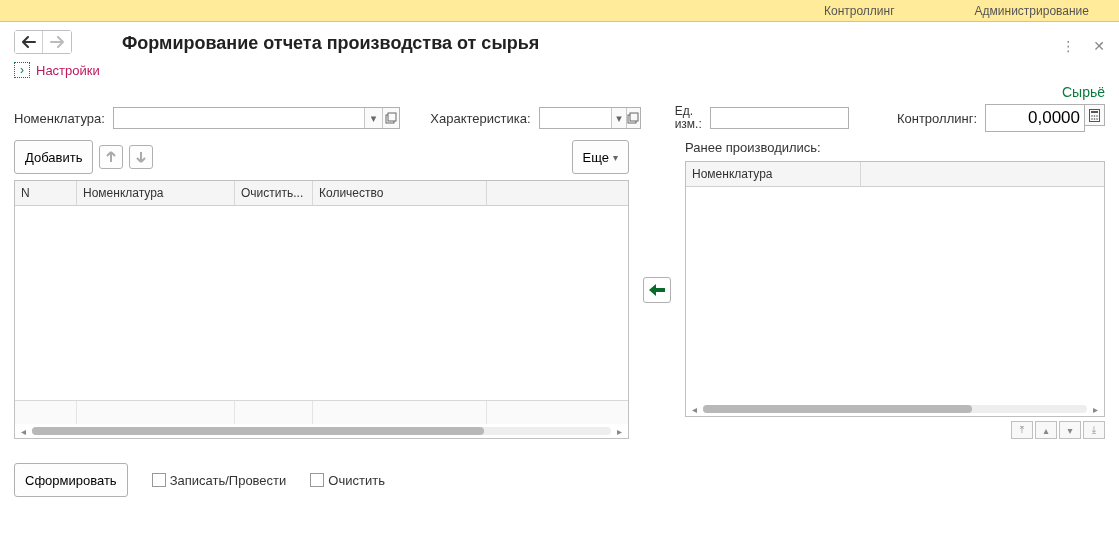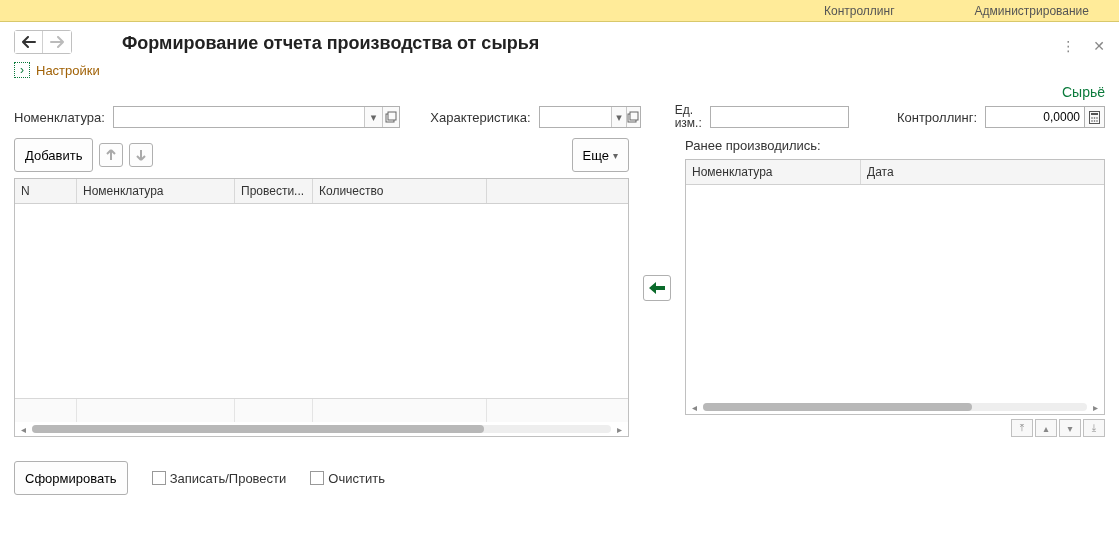--- a/index.html
+++ b/index.html
@@ -44,36 +44,36 @@
   }
   .header-right { margin-left: auto; display: flex; gap: 18px; color: #888; }
   .header-icon { cursor: pointer; font-size: 14px; }
   .content { padding: 2px 14px 14px 14px; }
   .settings-row { display: flex; align-items: center; gap: 6px; margin-bottom: 6px; }
   .expand-box {
     width: 16px; height: 16px; border: 1px dotted #0a7a3b;
     display: flex; align-items: center; justify-content: center;
     color: #0a7a3b; font-size: 12px; line-height: 1;
   }
-  .green-link { color: #a16207; cursor: pointer; }
+  .green-link { color: #be185d; cursor: pointer; }
   .section-header { color: #0a7a3b; font-size: 14px; margin: 4px 0; text-align: right; }
   .raw-row { display: flex; align-items: center; gap: 8px; margin-bottom: 8px; flex-wrap: nowrap; }
   .lbl { white-space: nowrap; text-align: right; }
   .combo {
     display: flex; border: 1px solid #b0b0b0; height: 22px; background: #fff;
   }
   .combo-input { border: none; outline: none; padding: 0 4px; font-size: 13px; width: 100%; }
   .combo-btn {
     width: 20px; border-left: 1px solid #c8c8c8;
     display: flex; align-items: center; justify-content: center;
     color: #666; font-size: 11px; cursor: pointer; background: #fafafa;
   }
   .num-input {
-    border: 1px solid #b0b0b0; height: 22px; text-align: right;
-    padding: 0 4px; font-size: 12px;
+    border: 1px solid #b0b0b0; height: 28px; text-align: right;
+    padding: 0 4px; font-size: 17px;
   }
   .calc-btn {
     width: 20px; height: 22px; border: 1px solid #b0b0b0; border-left: none;
     display: flex; align-items: center; justify-content: center;
     font-size: 12px; cursor: pointer; background: #fafafa;
   }
   .two-col {
     display: flex; gap: 14px; align-items: stretch;
   }
   .left-col { flex: 1; display: flex; flex-direction: column; }
@@ -236,21 +236,21 @@
             </svg>
         </button>
         <div class="flex-spacer"></div>
         <button class="btn btn-more">Еще</button>
       </div>
 
       <div class="grid">
         <div class="grid-head">
           <div class="cell" style="width:62px">N</div>
           <div class="cell" style="width:158px">Номенклатура</div>
-          <div class="cell" style="width:78px">Провести...</div>
+          <div class="cell" style="width:78px">Очистить...</div>
           <div class="cell" style="width:174px">Количество</div>
         </div>
         <div class="grid-body"></div>
         <div class="grid-foot">
           <div class="cell" style="width:62px"></div>
           <div class="cell" style="width:158px"></div>
           <div class="cell" style="width:78px"></div>
           <div class="cell" style="width:174px"></div>
           <div class="cell" style="flex:1;border-right:none"></div>
         </div>
@@ -270,21 +270,20 @@
             <path d="M8 1 L1 7 L8 13 L8 9 L17 9 L17 5 L8 5 Z" fill="#0a6a2a"></path>
           </svg>
       </div>
     </div>
 
     <div class="right-col">
       <div class="right-label">Ранее производились:</div>
       <div class="grid" style="min-height:256px">
         <div class="grid-head">
           <div class="cell" style="width:175px">Номенклатура</div>
-          <div class="cell" style="flex:1;border-right:none">Дата</div>
         </div>
         <div class="grid-body"></div>
         <div class="hscroll">
           <span class="arrow">◂</span>
           <div class="track">
               <div class="thumb" style="width:70%"></div>
             </div>
           <span class="arrow">▸</span>
         </div>
       </div>

